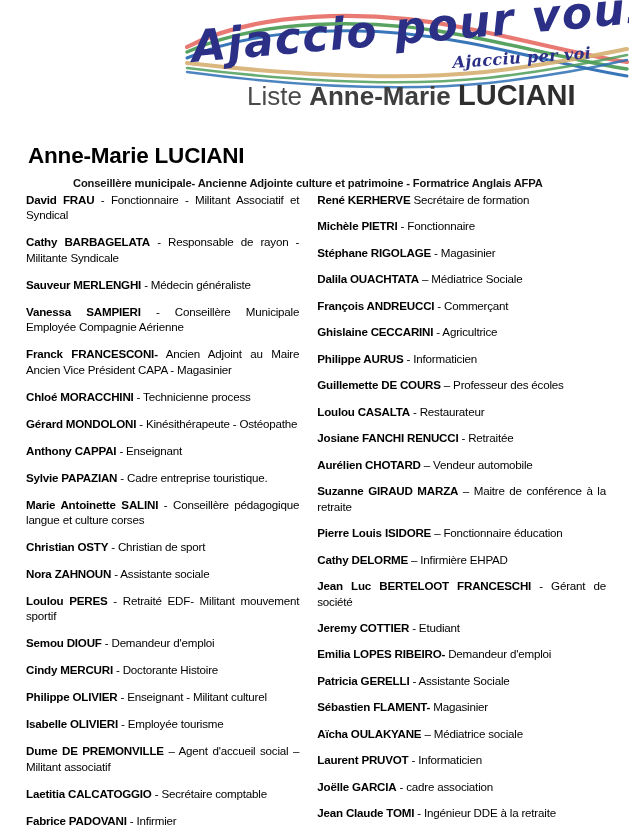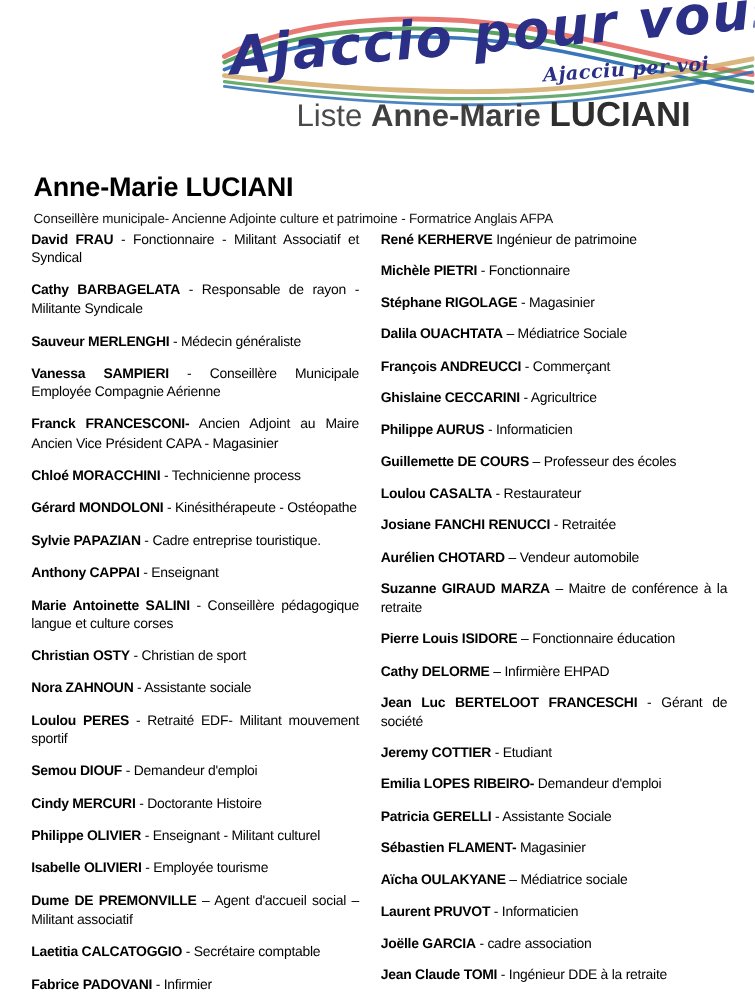--- a/index.html
+++ b/index.html
@@ -18,22 +18,22 @@
   }
   .logo-svg{ position:absolute; left:0; top:0; }
 
   
   .header-block{ position:absolute; left:28px; top:116px; width:580px; }
   .lead-name{
     font-size:22.5px; font-weight:bold; letter-spacing:-0.2px;
     line-height:1.18; color:#000;margin-top:27px;
   }
   .lead-role{
-    font-size:11.2px; font-weight:normal; color:#111;
-    margin-top:6px; letter-spacing:-0.15px; line-height:1.25;
+    font-size:11.2px; font-weight:bold; color:#111;
+    margin-top:6px; letter-spacing:-0.15px; line-height:1.25;margin-left:45px;
   }
 
   
   .columns{
     position:absolute; left:26px; top:192px;
     width:580px; height:650px;
     display:flex; gap:20px;
   }
   .col{ width:282px; }
   .col-right{ width:298px; margin-left:-2px; }
@@ -88,36 +88,36 @@
 
   <div class="columns">
     <div class="col col-left" id="col-left">
         <div class="entry"><span class="nm">David FRAU</span><span class="rl"> - Fonctionnaire - Militant Associatif et Syndical</span></div>
         <div class="entry"><span class="nm">Cathy BARBAGELATA</span><span class="rl"> - Responsable de rayon - Militante Syndicale</span></div>
         <div class="entry"><span class="nm">Sauveur MERLENGHI</span><span class="rl"> - Médecin généraliste</span></div>
         <div class="entry"><span class="nm">Vanessa SAMPIERI</span><span class="rl"> - Conseillère Municipale Employée Compagnie Aérienne</span></div>
         <div class="entry"><span class="nm">Franck FRANCESCONI-</span><span class="rl"> Ancien Adjoint au Maire Ancien  Vice Président CAPA - Magasinier</span></div>
         <div class="entry"><span class="nm">Chloé MORACCHINI</span><span class="rl"> - Technicienne process</span></div>
         <div class="entry"><span class="nm">Gérard MONDOLONI</span><span class="rl"> - Kinésithérapeute - Ostéopathe</span></div>
+        <div class="entry"><span class="nm">Anthony CAPPAI</span><span class="rl"> - Enseignant</span></div>
         <div class="entry"><span class="nm">Sylvie PAPAZIAN</span><span class="rl"> - Cadre entreprise touristique.</span></div>
-        <div class="entry"><span class="nm">Anthony CAPPAI</span><span class="rl"> - Enseignant</span></div>
         <div class="entry"><span class="nm">Marie Antoinette SALINI</span><span class="rl"> - Conseillère pédagogique langue et culture corses</span></div>
         <div class="entry"><span class="nm">Christian OSTY</span><span class="rl"> - Christian de sport</span></div>
         <div class="entry"><span class="nm">Nora ZAHNOUN</span><span class="rl"> - Assistante sociale</span></div>
         <div class="entry"><span class="nm">Loulou PERES</span><span class="rl"> - Retraité EDF- Militant mouvement sportif</span></div>
         <div class="entry"><span class="nm">Semou DIOUF</span><span class="rl"> - Demandeur d'emploi</span></div>
         <div class="entry"><span class="nm">Cindy MERCURI</span><span class="rl"> - Doctorante Histoire</span></div>
         <div class="entry"><span class="nm">Philippe OLIVIER</span><span class="rl"> - Enseignant - Militant culturel</span></div>
         <div class="entry"><span class="nm">Isabelle OLIVIERI</span><span class="rl"> - Employée tourisme</span></div>
         <div class="entry"><span class="nm">Dume DE PREMONVILLE</span><span class="rl"> – Agent d'accueil social – Militant associatif</span></div>
         <div class="entry"><span class="nm">Laetitia CALCATOGGIO</span><span class="rl"> - Secrétaire comptable</span></div>
         <div class="entry"><span class="nm">Fabrice PADOVANI</span><span class="rl"> - Infirmier</span></div>
       </div>
     <div class="col col-right" id="col-right">
-        <div class="entry"><span class="nm">René KERHERVE</span><span class="rl"> Ingénieur de patrimoine</span></div>
+        <div class="entry"><span class="nm">René KERHERVE</span><span class="rl"> Secrétaire de formation</span></div>
         <div class="entry"><span class="nm">Michèle PIETRI</span><span class="rl"> - Fonctionnaire</span></div>
         <div class="entry"><span class="nm">Stéphane RIGOLAGE</span><span class="rl"> - Magasinier</span></div>
         <div class="entry"><span class="nm">Dalila OUACHTATA</span><span class="rl"> – Médiatrice Sociale</span></div>
         <div class="entry"><span class="nm">François ANDREUCCI</span><span class="rl"> - Commerçant</span></div>
         <div class="entry"><span class="nm">Ghislaine CECCARINI</span><span class="rl"> - Agricultrice</span></div>
         <div class="entry"><span class="nm">Philippe AURUS</span><span class="rl"> - Informaticien</span></div>
         <div class="entry"><span class="nm">Guillemette DE COURS</span><span class="rl"> – Professeur des écoles</span></div>
         <div class="entry"><span class="nm">Loulou CASALTA</span><span class="rl"> - Restaurateur</span></div>
         <div class="entry"><span class="nm">Josiane FANCHI RENUCCI</span><span class="rl"> - Retraitée</span></div>
         <div class="entry"><span class="nm">Aurélien CHOTARD</span><span class="rl"> – Vendeur automobile</span></div>

